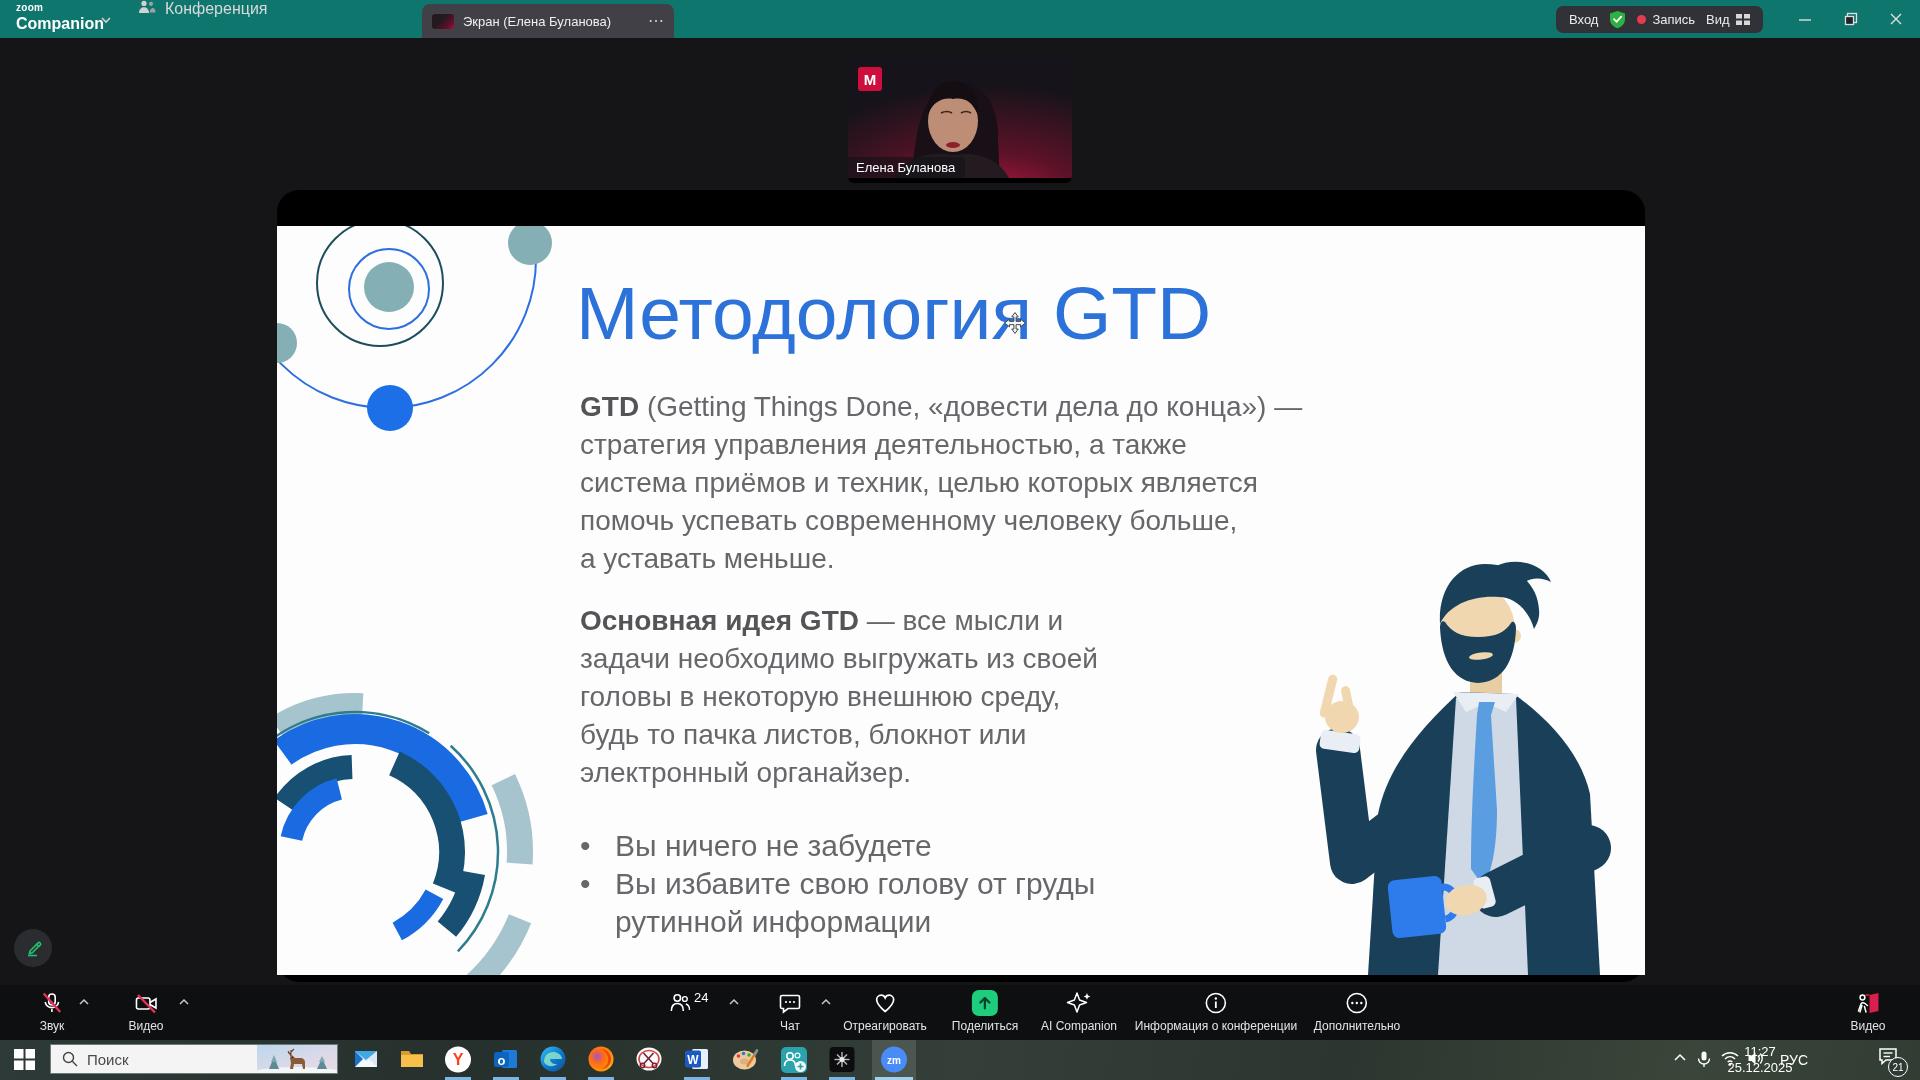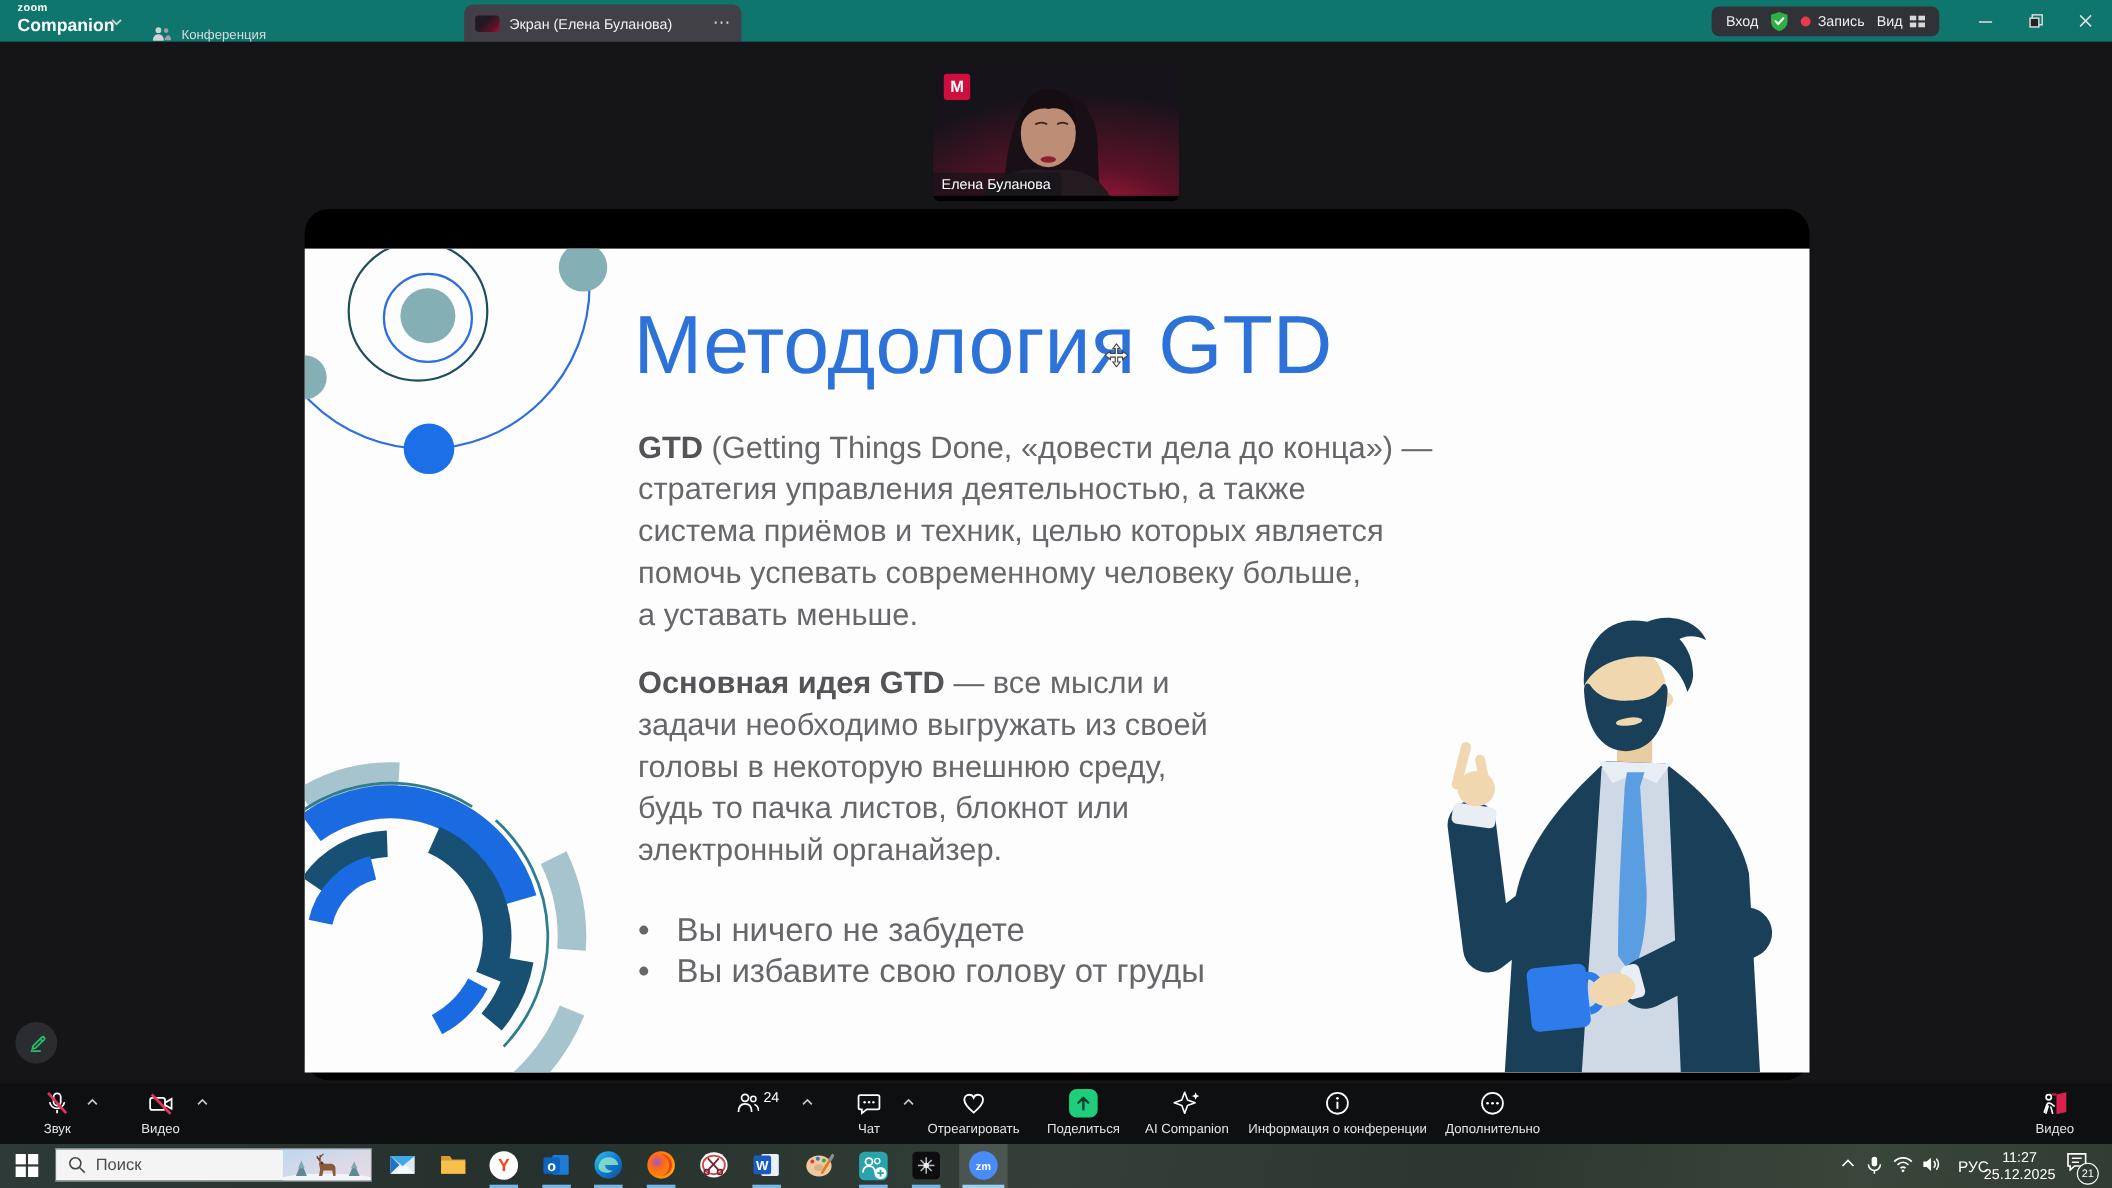--- a/index.html
+++ b/index.html
@@ -5,22 +5,22 @@
   html,body{margin:0;padding:0;}
   body{width:1920px;height:1080px;overflow:hidden;background:#151518;
        font-family:"Liberation Sans",sans-serif;position:relative;}
   svg{display:block;}
   
   .titlebar{position:absolute;left:0;top:0;width:1920px;height:38px;background:#0f766e;}
   .brand{position:absolute;left:16px;top:3px;color:#fff;line-height:1;}
   .brand .z{font-size:10px;font-weight:700;letter-spacing:.3px;}
   .brand .w{font-size:16px;font-weight:600;margin-top:3px;}
   .brand-chevron{position:absolute;left:100px;top:16px;}
-  .tab1{position:absolute;left:138px;top:0;height:38px;display:flex;align-items:flex-end;gap:9px;
-        color:#d8d9dc;font-size:12px;}
+  .tab1{position:absolute;left:138px;top:0;height:38px;display:flex;align-items:flex-start;gap:9px;
+        color:#d8d9dc;font-size:16px;}
   .tab2{position:absolute;left:422px;top:4px;width:252px;height:34px;background:#404046;
         border-radius:8px 8px 0 0;display:flex;align-items:center;gap:9px;padding:0 10px;
         color:#f0f0f2;font-size:13px;box-sizing:border-box;}
   .tab-thumb{width:22px;height:15px;border-radius:3px;flex:0 0 auto;
         background:linear-gradient(135deg,#221a20 40%,#5c1028 75%,#a31337 100%);}
   .tab2-label{white-space:nowrap;overflow:hidden;text-overflow:ellipsis;}
   .tab-more{margin-left:auto;color:#cfcfd4;font-size:16px;line-height:1;}
   .pill{position:absolute;left:1556px;top:6px;height:27px;background:#313237;border-radius:7px;
         display:flex;align-items:center;gap:11px;padding:0 13px;color:#ececee;font-size:13px;}
   .rec-dot{width:9px;height:9px;border-radius:50%;background:#e63b4e;}
@@ -71,21 +71,21 @@
   .searchbox input{flex:1;border:none;outline:none;background:transparent;font-size:15px;
         color:#333;font-family:"Liberation Sans",sans-serif;padding:0 0 0 9px;min-width:0;}
   .searchbox input::placeholder{color:#4a4a4a;opacity:1;}
   .sicon{margin-left:11px;flex:0 0 auto;}
   .deer{flex:0 0 auto;}
   .app{position:absolute;top:6px;transform:translateX(-50%);}
   .activetile{position:absolute;left:872px;top:0;width:44px;height:40px;background:rgba(255,255,255,.13);}
   .uline{position:absolute;bottom:0;height:3px;width:26px;background:#79b6e6;transform:translateX(-50%);}
   .tray-ic{position:absolute;top:11px;transform:translateX(-50%);}
   .lang{position:absolute;left:1794px;top:12px;transform:translateX(-50%);color:#fff;font-size:14px;}
-  .clock{position:absolute;left:1836px;top:4px;transform:translateX(-50%);color:#fff;font-size:13px;
+  .clock{position:absolute;left:1760px;top:4px;transform:translateX(-50%);color:#fff;font-size:13px;
         text-align:center;line-height:16px;white-space:nowrap;}
   .notif{position:absolute;left:1878px;top:7px;}
   .nbadge{position:absolute;left:10px;top:10px;width:18px;height:18px;border:1.5px solid #fff;
         border-radius:50%;background:#2e3a34;color:#fff;font-size:10px;display:flex;
         align-items:center;justify-content:center;}
 </style>
 </head>
 <body>
 
 <div class="titlebar">
@@ -242,20 +242,21 @@
         <div class="brow">
           <span class="bdot">•</span>
           <div>
               <div>Вы ничего не забудете</div>
             </div>
         </div>
         <div class="brow">
           <span class="bdot">•</span>
           <div>
             <div>Вы избавите свою голову от груды</div>
+            <div>рутинной информации</div>
           </div>
         </div>
       </div>
 
       <svg class="man" width="318" height="423" viewBox="0 0 318 423">
         <polyline points="38,198 52,310 138,244" stroke="#1a4059" stroke-width="44" fill="none" stroke-linecap="round" stroke-linejoin="round"></polyline>
         <rect x="20" y="180" width="40" height="19" rx="5" fill="#e9eef5" transform="rotate(8 40 190)"></rect>
         <ellipse cx="42" cy="165" rx="17" ry="16" fill="#f0d7b0"></ellipse>
         <rect x="24" y="122" width="9" height="44" rx="4.5" fill="#f0d7b0" transform="rotate(14 28 144)"></rect>
         <rect x="43" y="134" width="9" height="28" rx="4.5" fill="#f0d7b0" transform="rotate(-12 47 148)"></rect>

